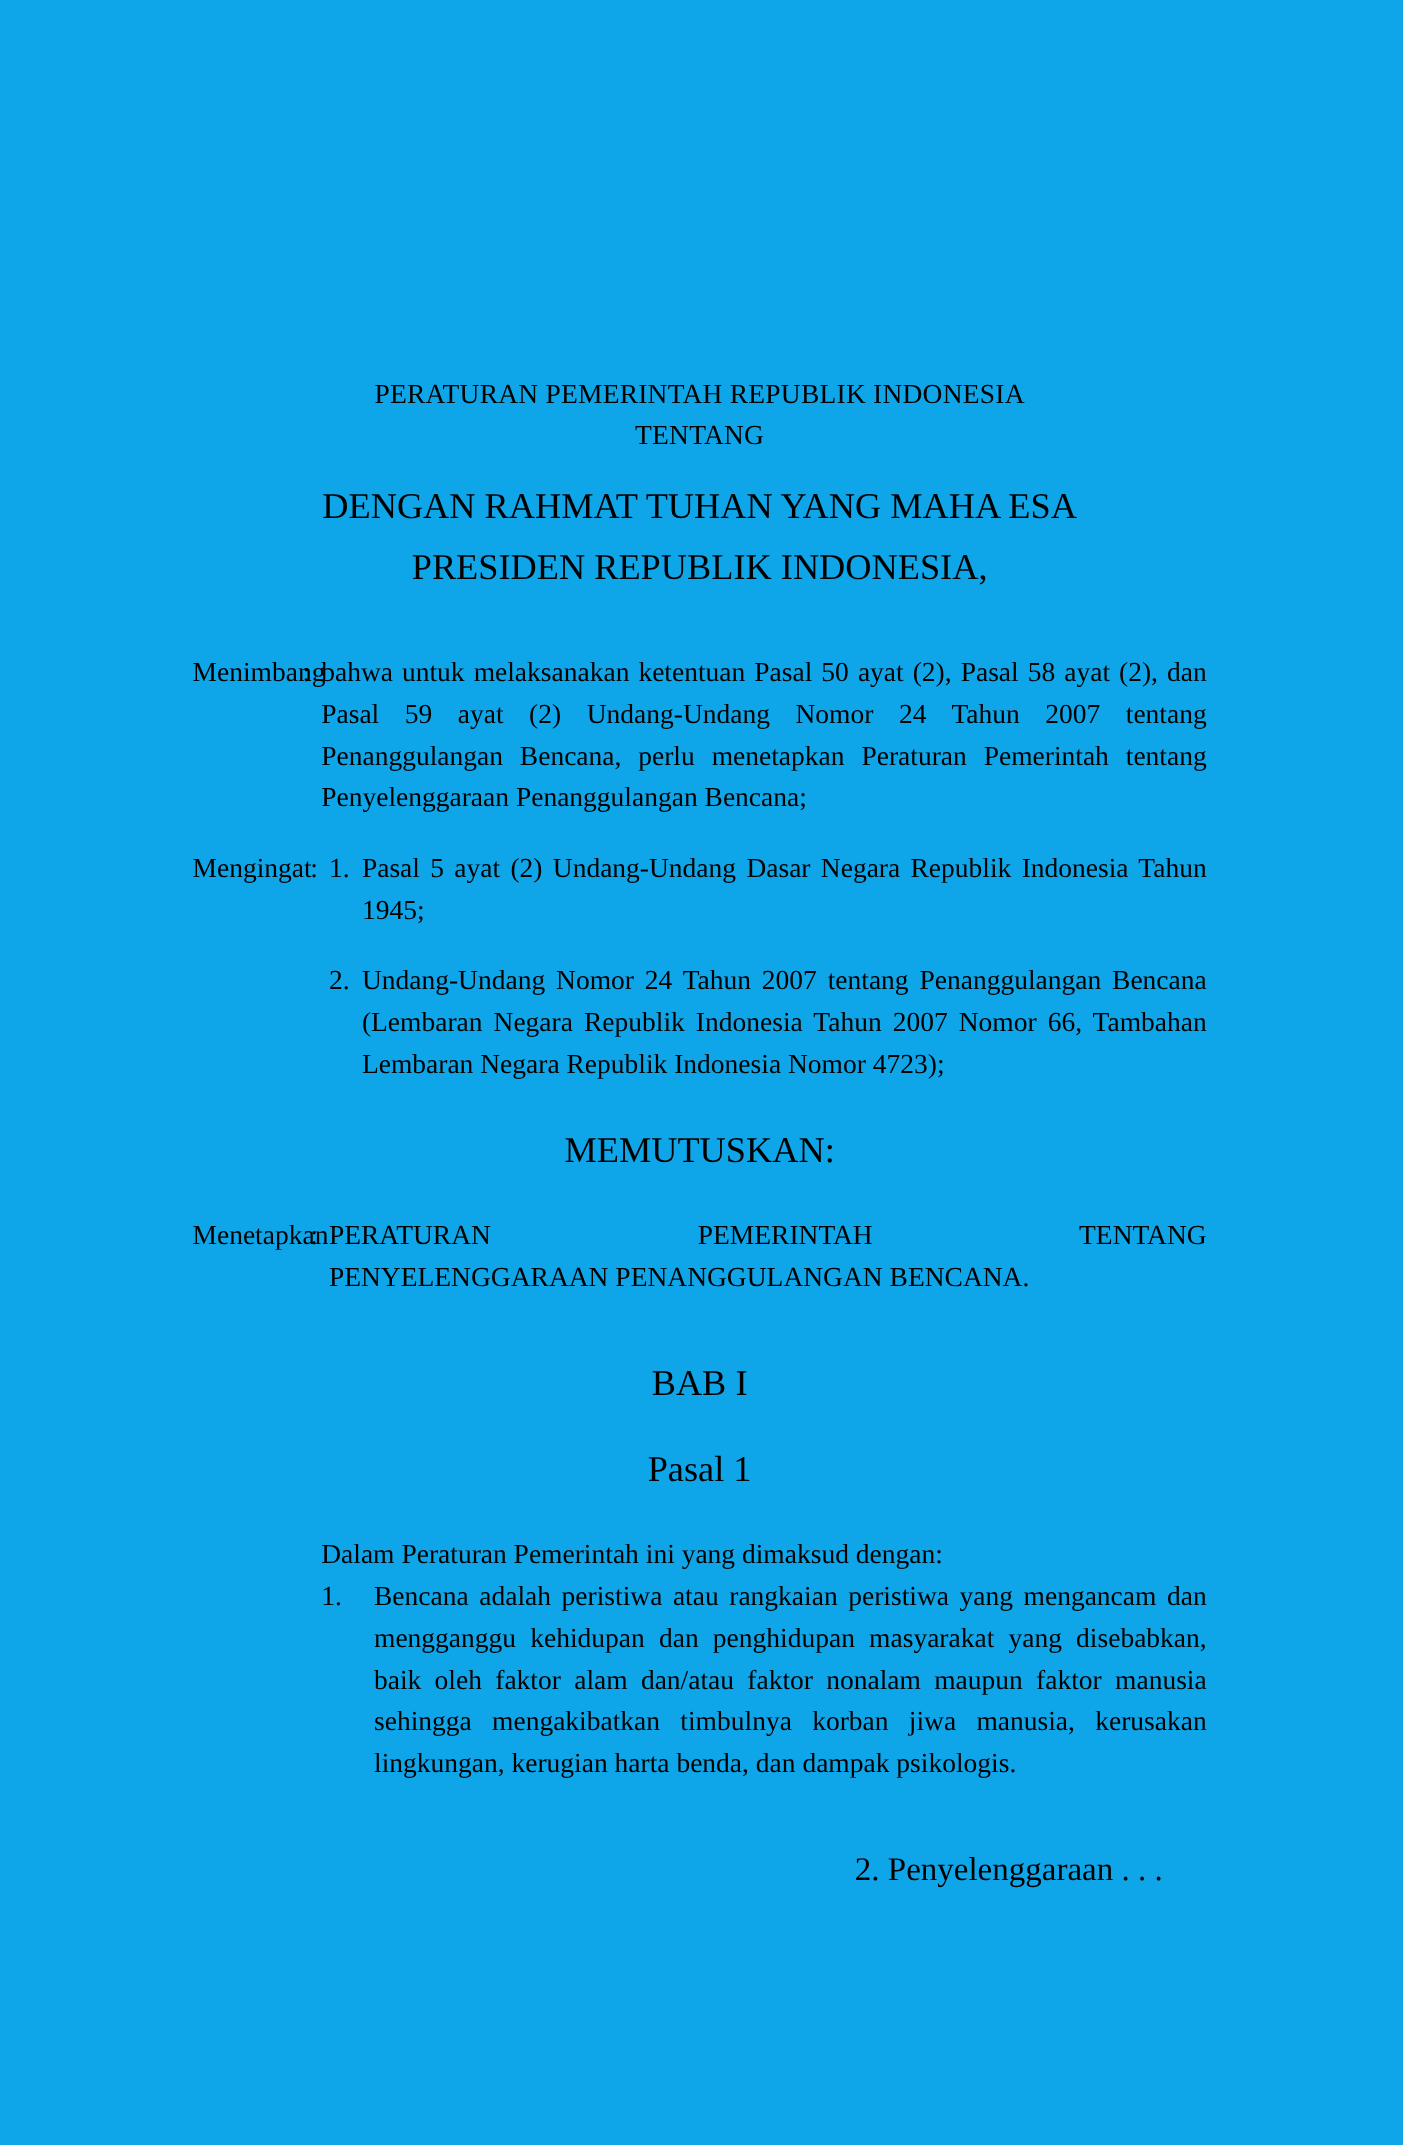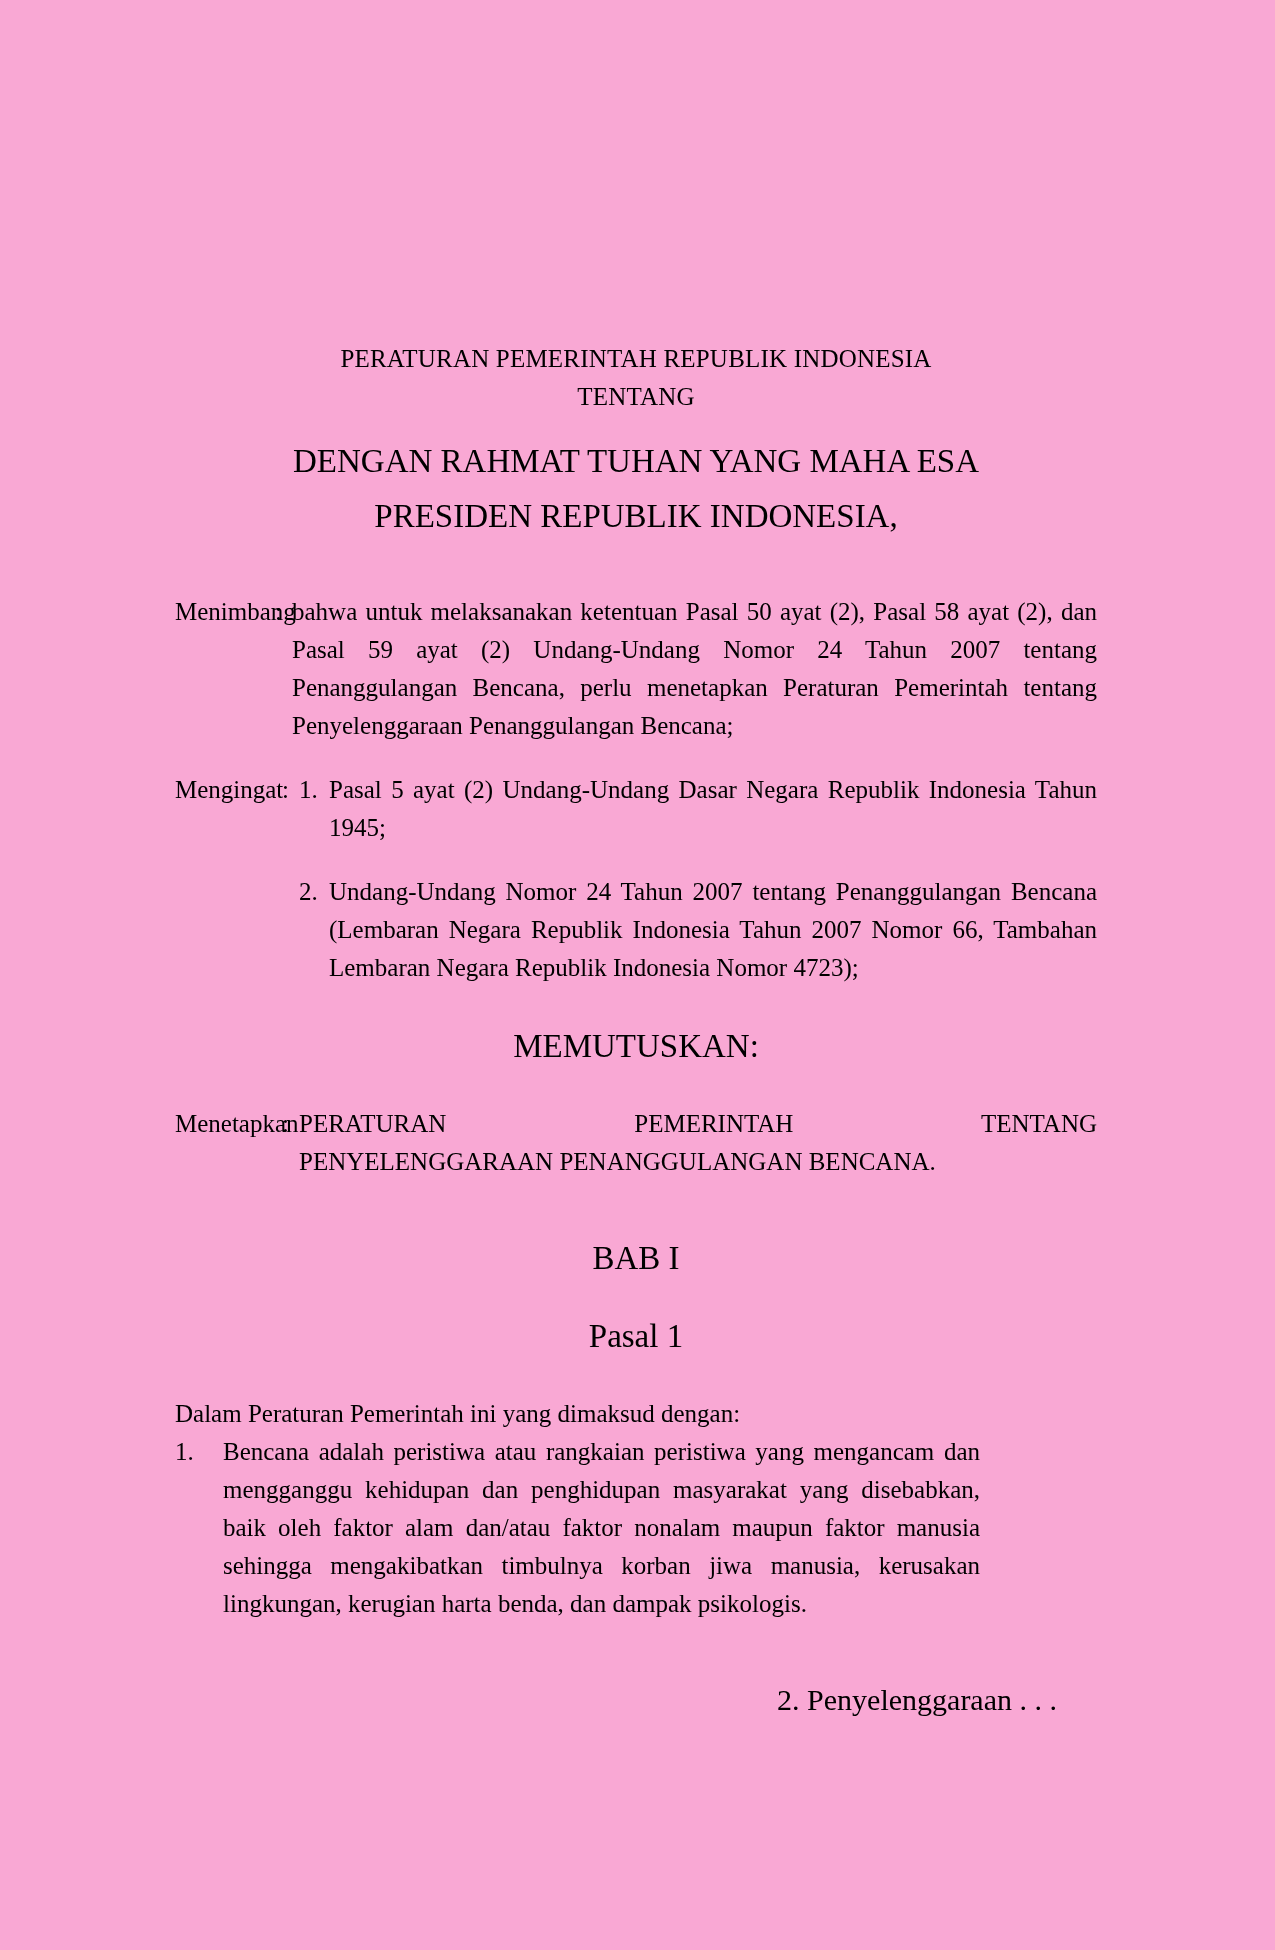--- a/index.html
+++ b/index.html
@@ -105,20 +105,21 @@
   
   .stretch-line {
     display: block;
     text-align: justify;
     text-align-last: justify;
   }
   .plain-line { display: block; }
 
   
   .body-indent {
+    margin-left: 117px;
     width: 805px;
   }
   .lead-line {
     font-size: 25px;
     line-height: 38px;
   }
   .pasal-list {
     margin: 0;
     padding: 0;
     list-style: none;
@@ -143,21 +144,21 @@
   .catchword {
     font-size: 30px;
     line-height: 38px;
     text-align: right;
     padding-right: 40px;
   }
 </style>
 </head>
 <body>
 
-<div class="page" style="background: #f9a8d4; color: rgb(0, 0, 0);">
+<div class="page" style="background: #0ea5e9; color: rgb(0, 0, 0);">
   <div class="content">
 
     <div class="spacer-top"></div>
 
     <div class="title-block">
       <span class="title-line">PERATURAN PEMERINTAH REPUBLIK INDONESIA</span>
       <span class="title-line">TENTANG</span>
     </div>
 
     <div class="gap-md"></div>

